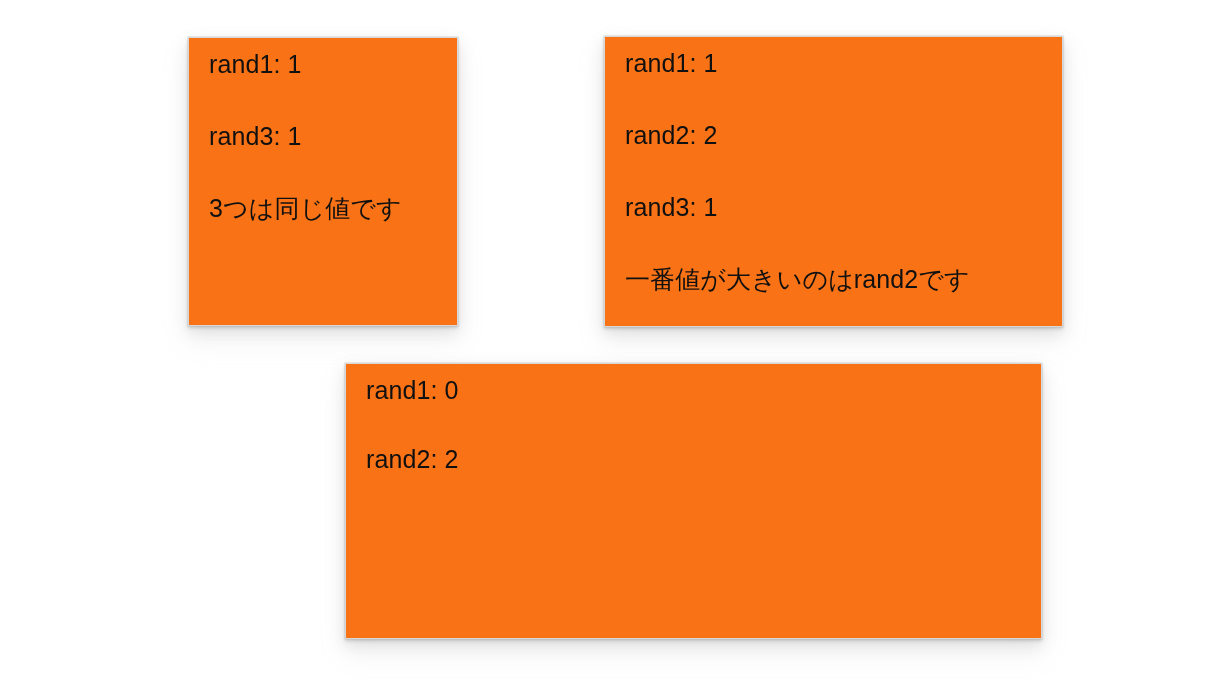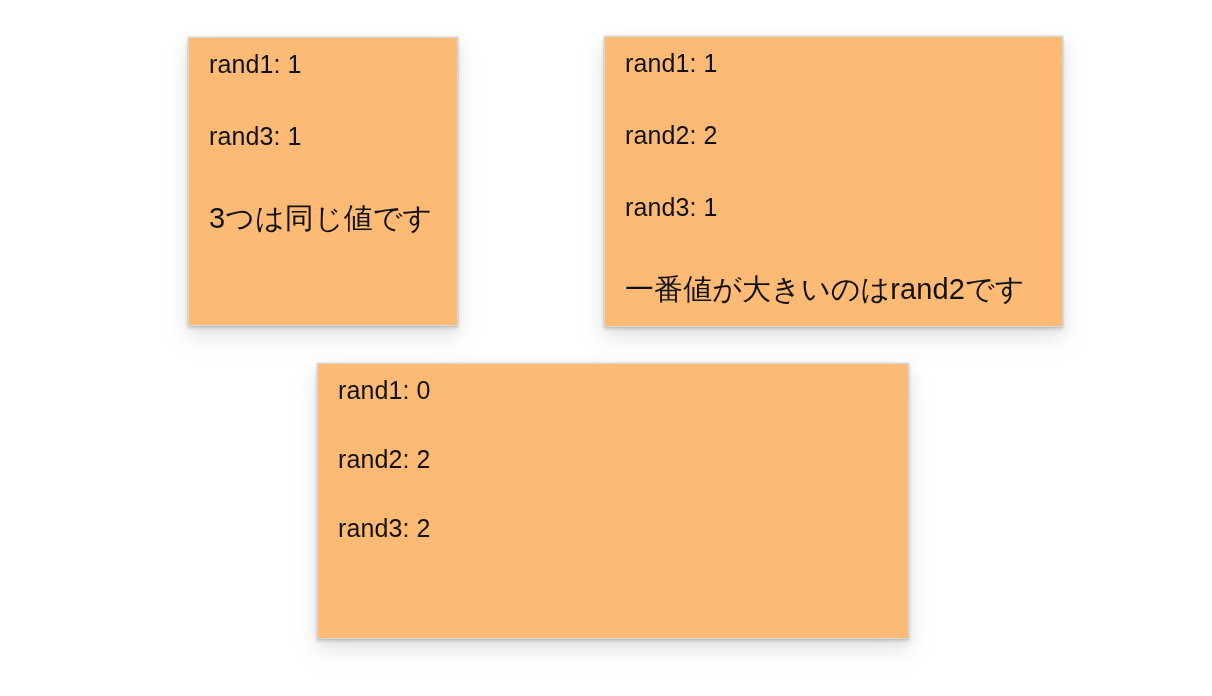--- a/index.html
+++ b/index.html
@@ -17,21 +17,21 @@
 
   #stage {
     position: relative;
     width: 1212px;
     height: 696px;
   }
 
   
   .panel {
     position: absolute;
-    background: #fdba74;
+    background: #f97316;
     box-sizing: border-box;
     border: 1px solid #d8d8d8;
     box-shadow:
       0 0 0 0.5px rgba(170,170,170,0.45),
       0 2px 3px rgba(120,120,120,0.30),
       0 6px 14px rgba(140,140,140,0.22),
       0 14px 26px rgba(160,160,160,0.14);
     padding: 14px 18px 10px 20px;
     display: flex;
     flex-direction: column;
@@ -48,41 +48,41 @@
     -webkit-font-smoothing: antialiased;
   }
 
   .line.kv {
     margin-bottom: 47px;
   }
   .line.kv:last-of-type {
     margin-bottom: 0;
   }
   .line.verdict {
-    margin-top: 8px;
-    font-size: 29px;
+    margin-top: 0;
+    font-size: 25px;
   }
 
   
   #panel-1 {
     left: 188px;
     top: 37px;
     width: 270px;
     height: 289px;
   }
   #panel-2 {
     left: 604px;
     top: 36px;
     width: 459px;
     height: 291px;
   }
   #panel-3 {
-    left: 317px;
+    left: 345px;
     top: 363px;
-    width: 592px;
+    width: 697px;
     height: 276px;
   }
 
   #panel-3 .line.kv {
     margin-bottom: 44px;
   }
 </style>
 </head>
 <body>
 
@@ -97,16 +97,15 @@
   <div class="panel" id="panel-2">
     <div class="line kv">rand1: 1</div>
     <div class="line kv">rand2: 2</div>
     <div class="line kv">rand3: 1</div>
     <div class="line verdict">一番値が大きいのはrand2です</div>
   </div>
 
   <div class="panel" id="panel-3">
     <div class="line kv">rand1: 0</div>
     <div class="line kv">rand2: 2</div>
-    <div class="line kv">rand3: 2</div>
   </div>
 
 </div>
 
 </body></html>

